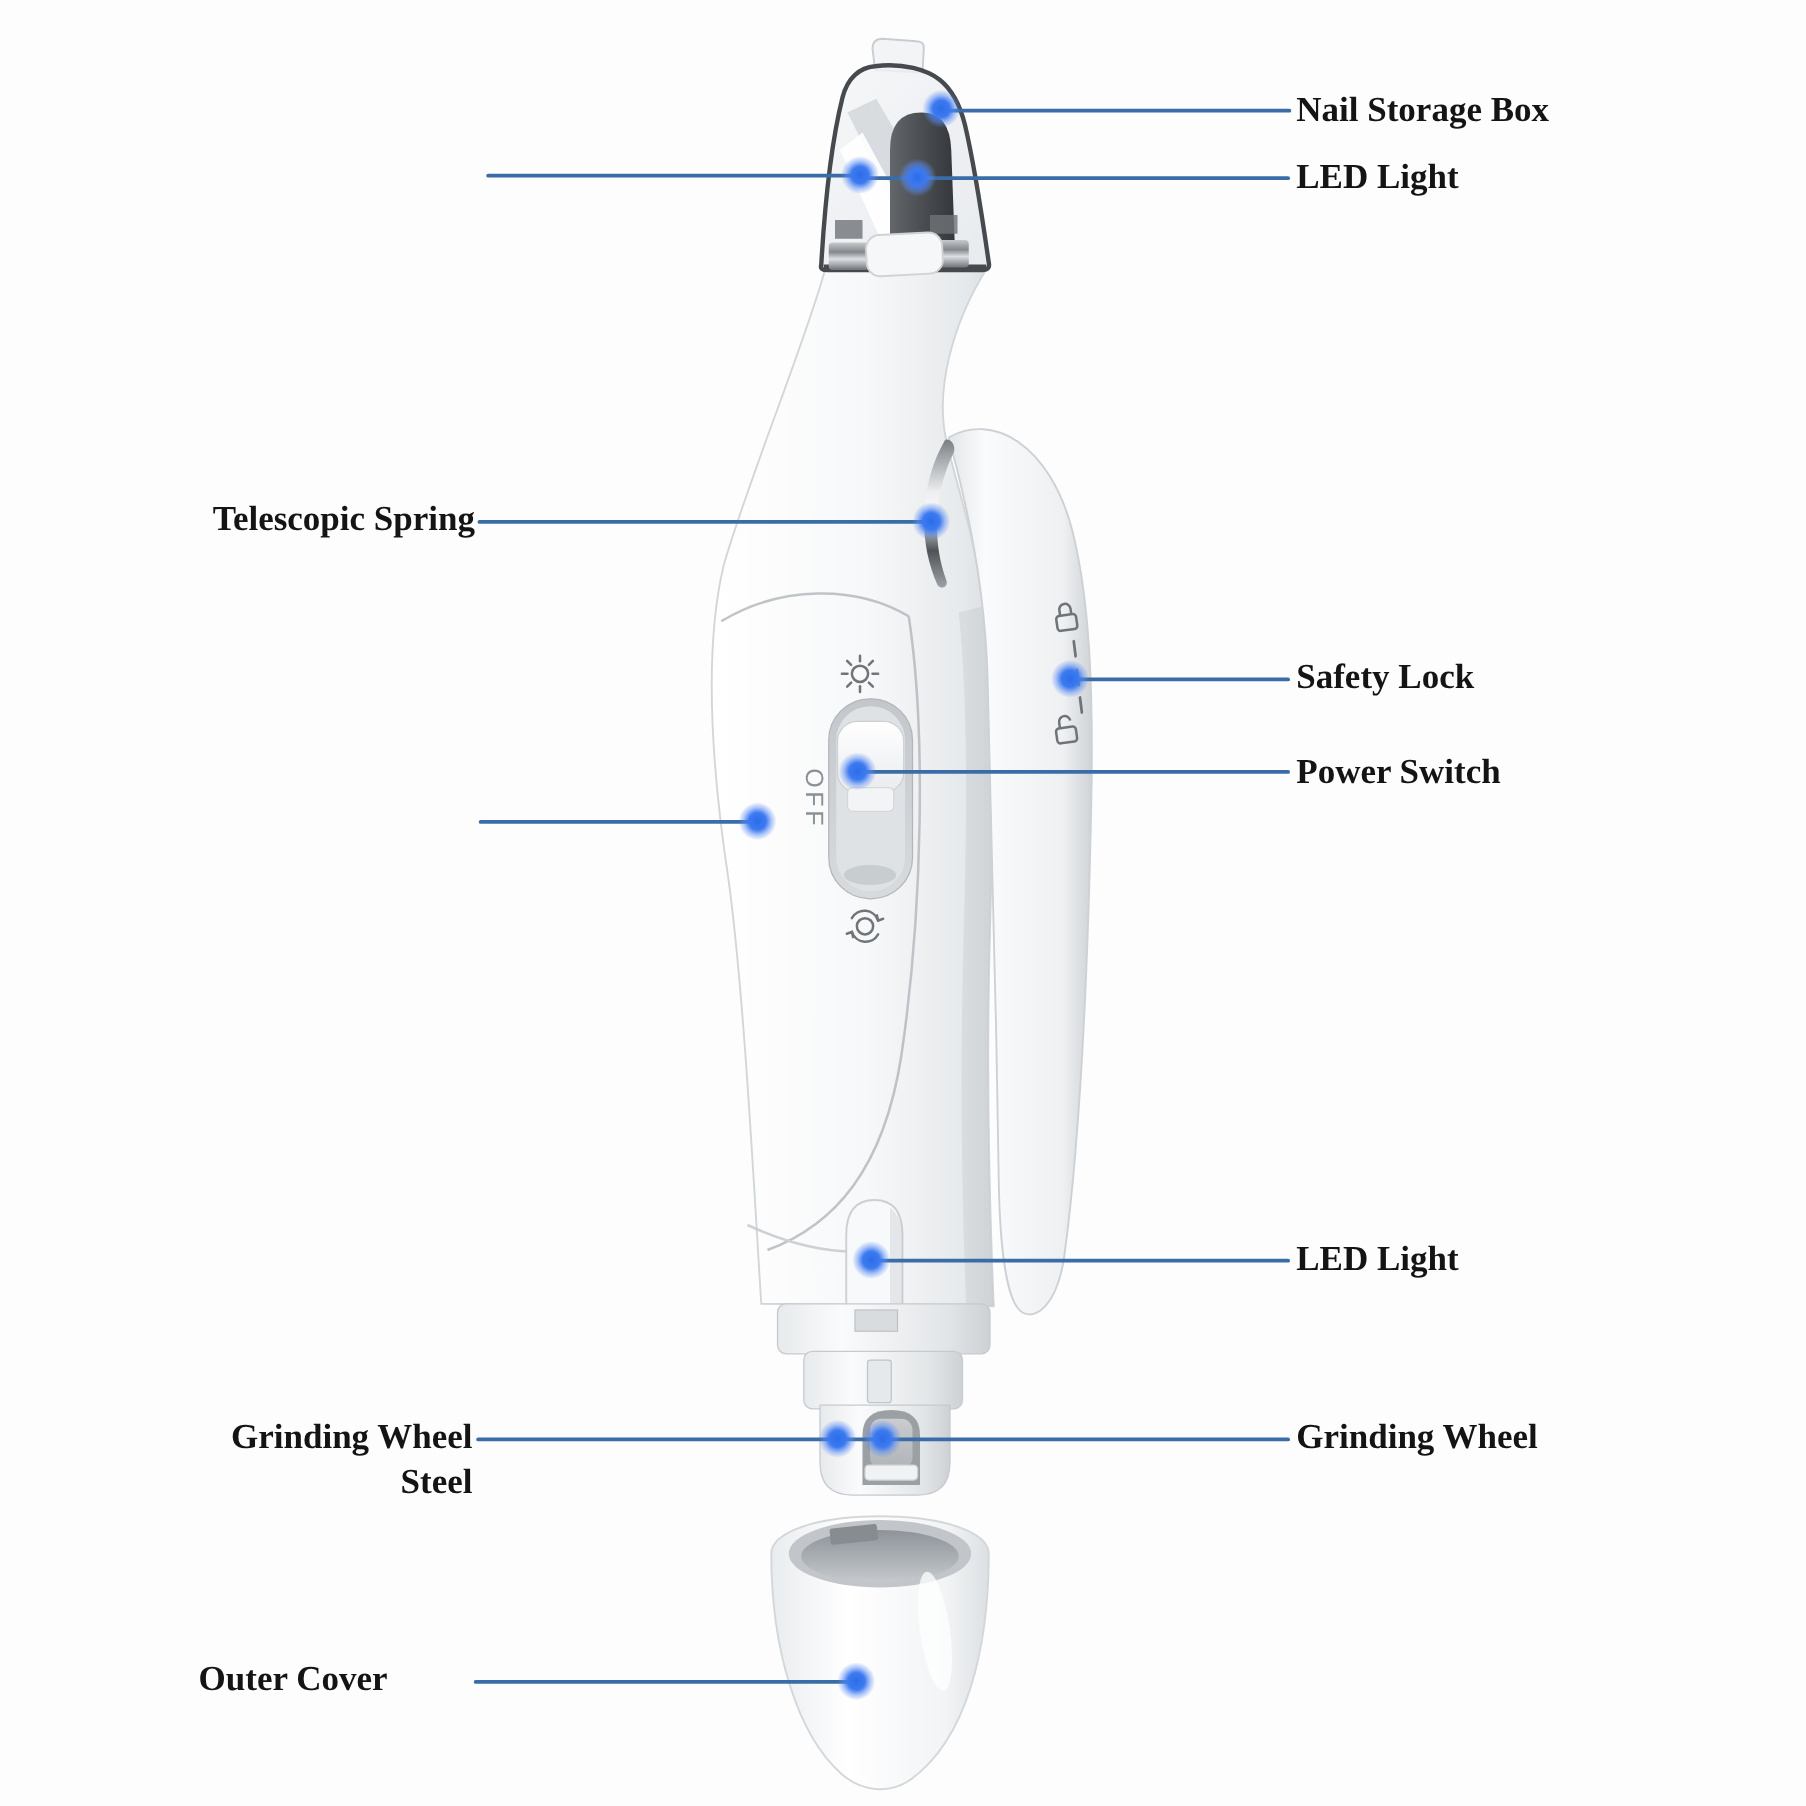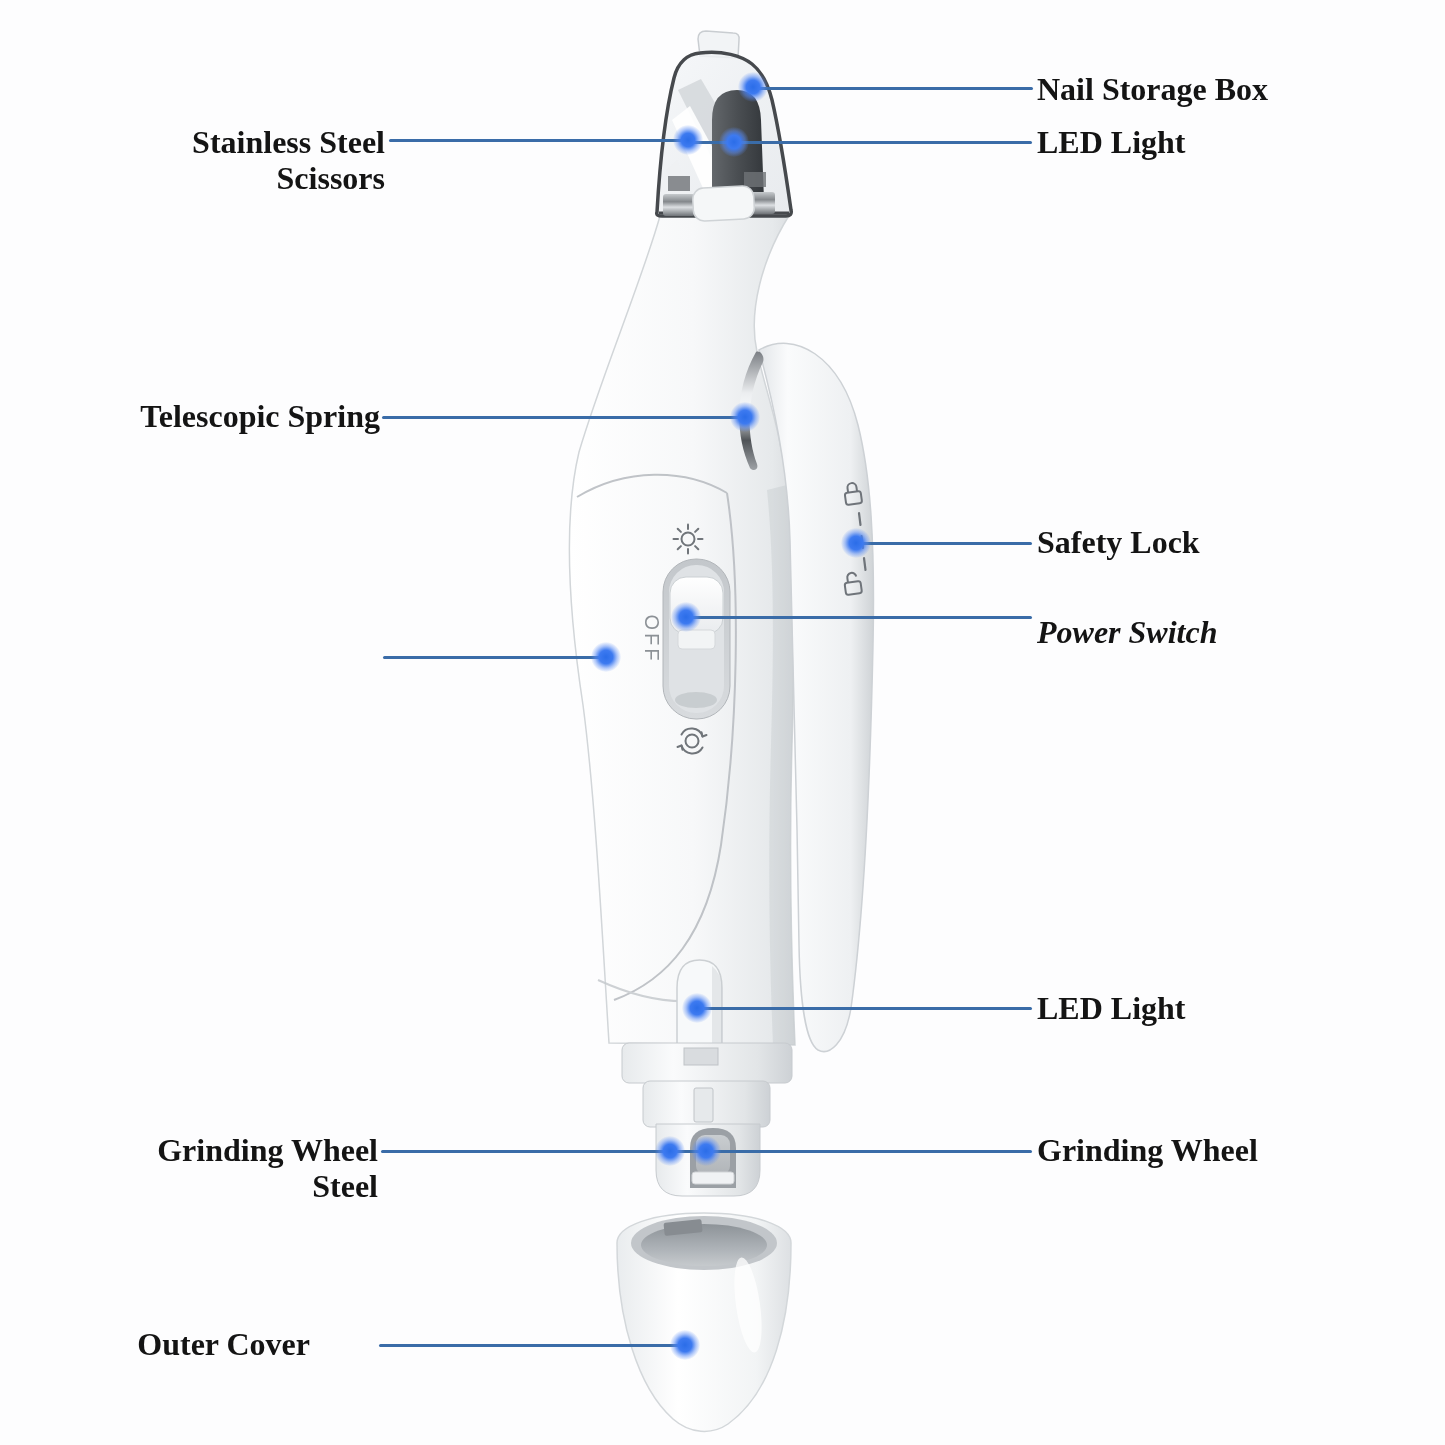--- a/index.html
+++ b/index.html
@@ -13,21 +13,21 @@
   #device-svg{position:absolute;left:0;top:0;}
   .leader{
     position:absolute;height:3px;background:#3a6ca8;border-radius:2px;
   }
   .dot{
     position:absolute;width:30px;height:30px;border-radius:50%;
     background:radial-gradient(circle,#2b6de8 0%,#3d7af0 32%,rgba(90,140,245,0.5) 52%,rgba(120,160,250,0) 72%);
   }
   .callout-label{
     position:absolute;
-    font-weight:700;font-size:32px;line-height:36px;color:#141414;
+    font-weight:700;font-size:28px;line-height:36px;color:#141414;
     white-space:nowrap;
   }
   .callout-label.right-col{text-align:left;}
   .callout-label.left-col{text-align:right;}
 </style>
 </head>
 <body>
 
 <div id="canvas">
 
@@ -229,28 +229,24 @@
   <div class="dot" style="left:671px;top:602px;"></div>
   <div class="dot" style="left:591px;top:642px;"></div>
   <div class="dot" style="left:682px;top:993px;"></div>
   <div class="dot" style="left:655px;top:1136px;"></div>
   <div class="dot" style="left:691px;top:1136px;"></div>
   <div class="dot" style="left:670px;top:1330px;"></div>
 
   <div class="callout-label right-col" style="left:1037px;top:71px;">Nail Storage Box</div>
   <div class="callout-label right-col" style="left:1037px;top:124px;">LED Light</div>
   <div class="callout-label right-col" style="left:1037px;top:524px;">Safety Lock</div>
-  <div class="callout-label right-col" style="left:1037px;top:614px;font-style:italic;">Power Switch</div>
+  <div class="callout-label right-col" style="left:1037px;top:600px;">Power Switch</div>
   <div class="callout-label right-col" style="left:1037px;top:990px;">LED Light</div>
   <div class="callout-label right-col" style="left:1037px;top:1132px;">Grinding Wheel</div>
 
-  <div class="callout-label left-col" style="right:1060px;top:124px;">
-    <div>Stainless Steel</div>
-    <div>Scissors</div>
-  </div>
   <div class="callout-label left-col" style="right:1065px;top:398px;text-align:right;">Telescopic Spring</div>
   <div class="callout-label left-col" style="right:1067px;top:1132px;">
     <div>Grinding Wheel</div>
     <div>Steel</div>
   </div>
   <div class="callout-label left-col" style="right:1135px;top:1326px;">Outer Cover</div>
 
 </div>
 
 </body></html>

